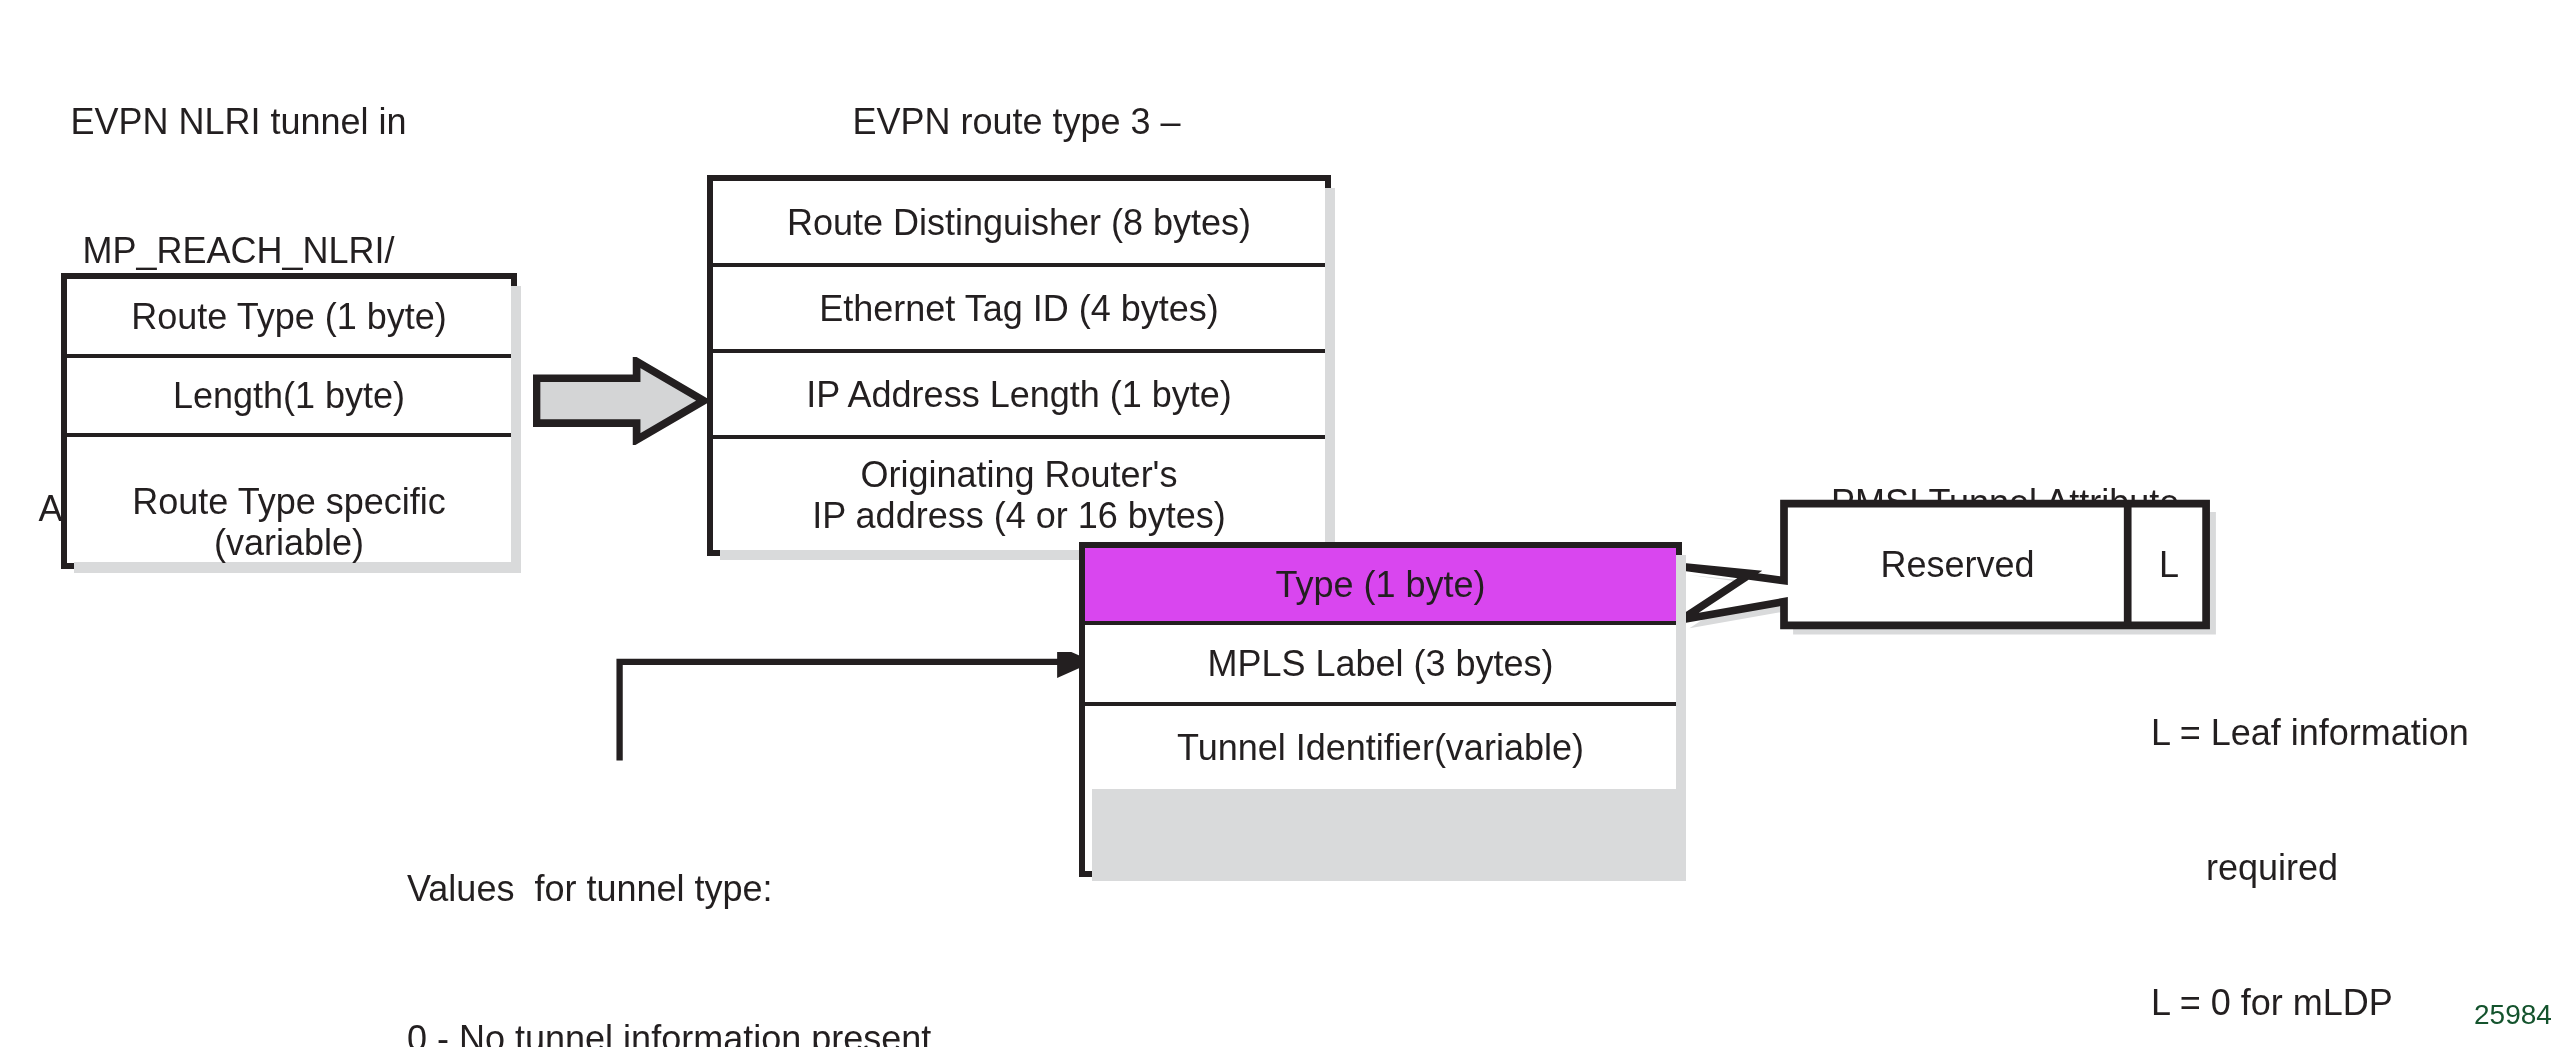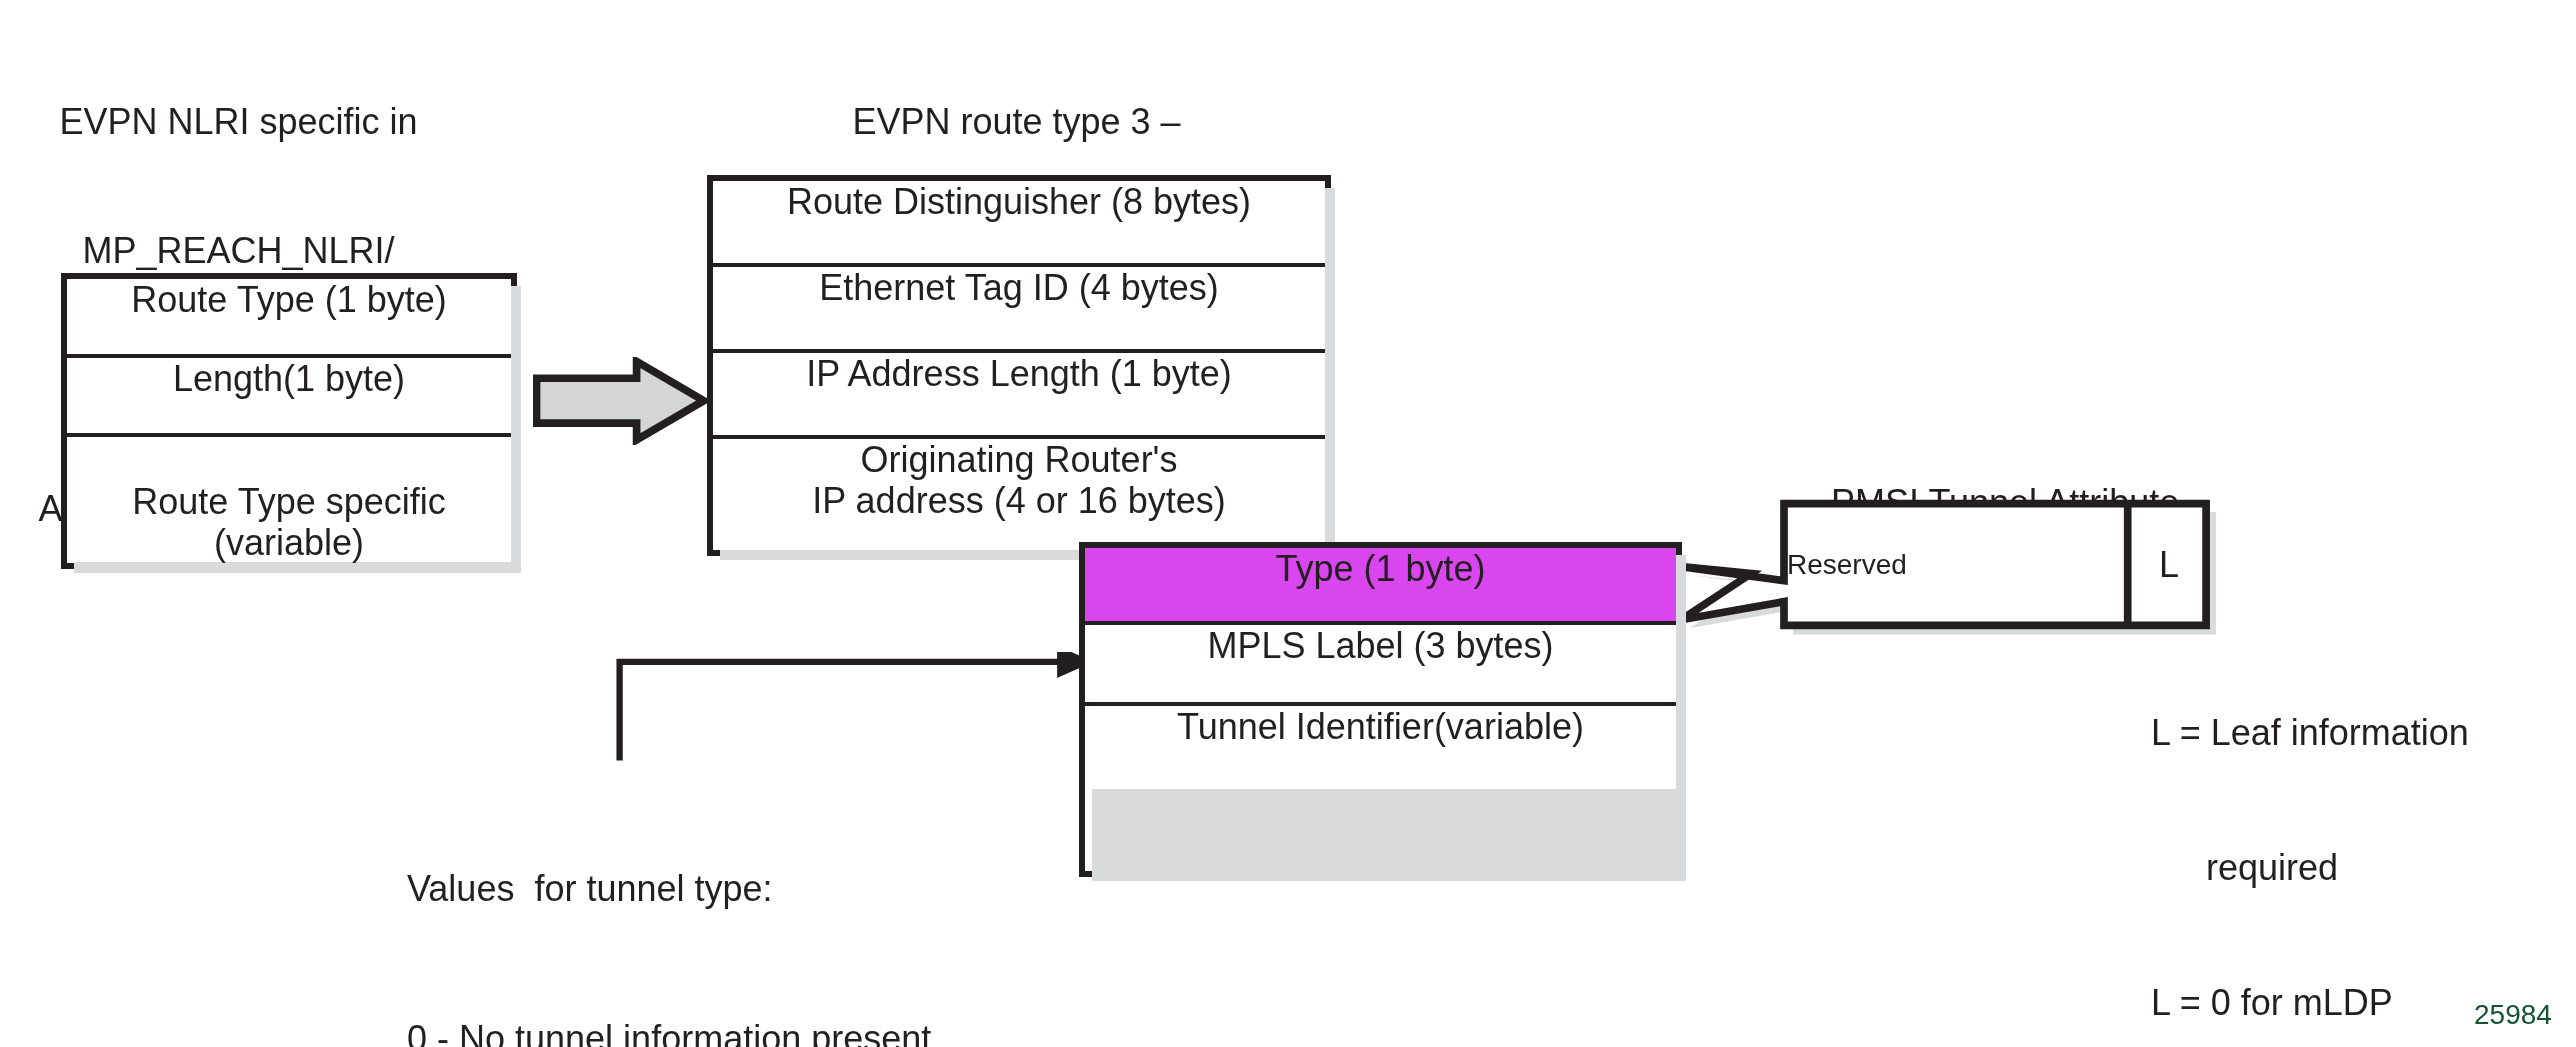--- a/index.html
+++ b/index.html
@@ -44,20 +44,21 @@
     left: 7px;
     top: 7px;
     right: -9.8px;
     bottom: -9.8px;
     background: #d9dadb;
     z-index: -1;
   }
   .row {
     box-sizing: border-box;
     display: flex;
+    align-items: center;
     justify-content: center;
     text-align: center;
     font-size: 36px;
     line-height: 41px;
     color: #231f20;
     border-bottom: 4.2px solid #231f20;
     background: #ffffff;
     position: relative;
     z-index: 2;
   }
@@ -81,21 +82,21 @@
     font-size: 28px;
     color: #14532d;
   }
 </style>
 </head>
 <body>
 
 <div id="stage">
 
   <div class="txt center" style="left:0px; top:14px; width:477px;">
-    <div>EVPN NLRI specific in</div>
+    <div>EVPN NLRI tunnel in</div>
     <div>MP_REACH_NLRI/</div>
     <div>MP_UNREACH_NLRI</div>
     <div>AFI=25 SAFI=70 (EVPN)</div>
   </div>
 
   <div class="pkt" style="left:61px; top:273px; width:456px; height:296px;">
     <div class="row" style="height:79px;">
       <span>Route Type (1 byte)</span>
     </div>
     <div class="row" style="height:79px;">
@@ -160,22 +161,22 @@
   <div class="callout" style="left:1675px; top:491px; width:554px; height:154px;">
     <svg width="554" height="154" viewBox="0 0 790 220">
 
       <path d="M 168,30 L 772,30 L 772,205 L 168,205 L 168,170 L 20,196 L 120,130 L 20,120 L 168,140 Z" fill="#d9dadb" stroke="none"></path>
 
       <path d="M 155,18 L 758,18 L 758,192 L 155,192 L 155,158 L 8,184 L 108,118 L 8,108 L 155,128 Z" fill="#ffffff" stroke="#231f20" stroke-width="11" stroke-linejoin="miter"></path>
 
       <line x1="646" y1="18" x2="646" y2="192" stroke="#231f20" stroke-width="11"></line>
     </svg>
     <div style="position:absolute; left:112px; top:12.6px; width:341px; height:122px;
-                display:flex; align-items:center; justify-content:flex-start;
-                font-size:28px; color:#231f20;">
+                display:flex; align-items:center; justify-content:center;
+                font-size:36px; color:#231f20;">
       <span>Reserved</span>
     </div>
     <div style="position:absolute; left:457px; top:12.6px; width:74px; height:122px;
                 display:flex; align-items:center; justify-content:center;
                 font-size:36px; color:#231f20;">
       <span>L</span>
     </div>
   </div>
 
   <div class="txt left" style="left:2151px; top:620px; width:435px; line-height:45px;">

